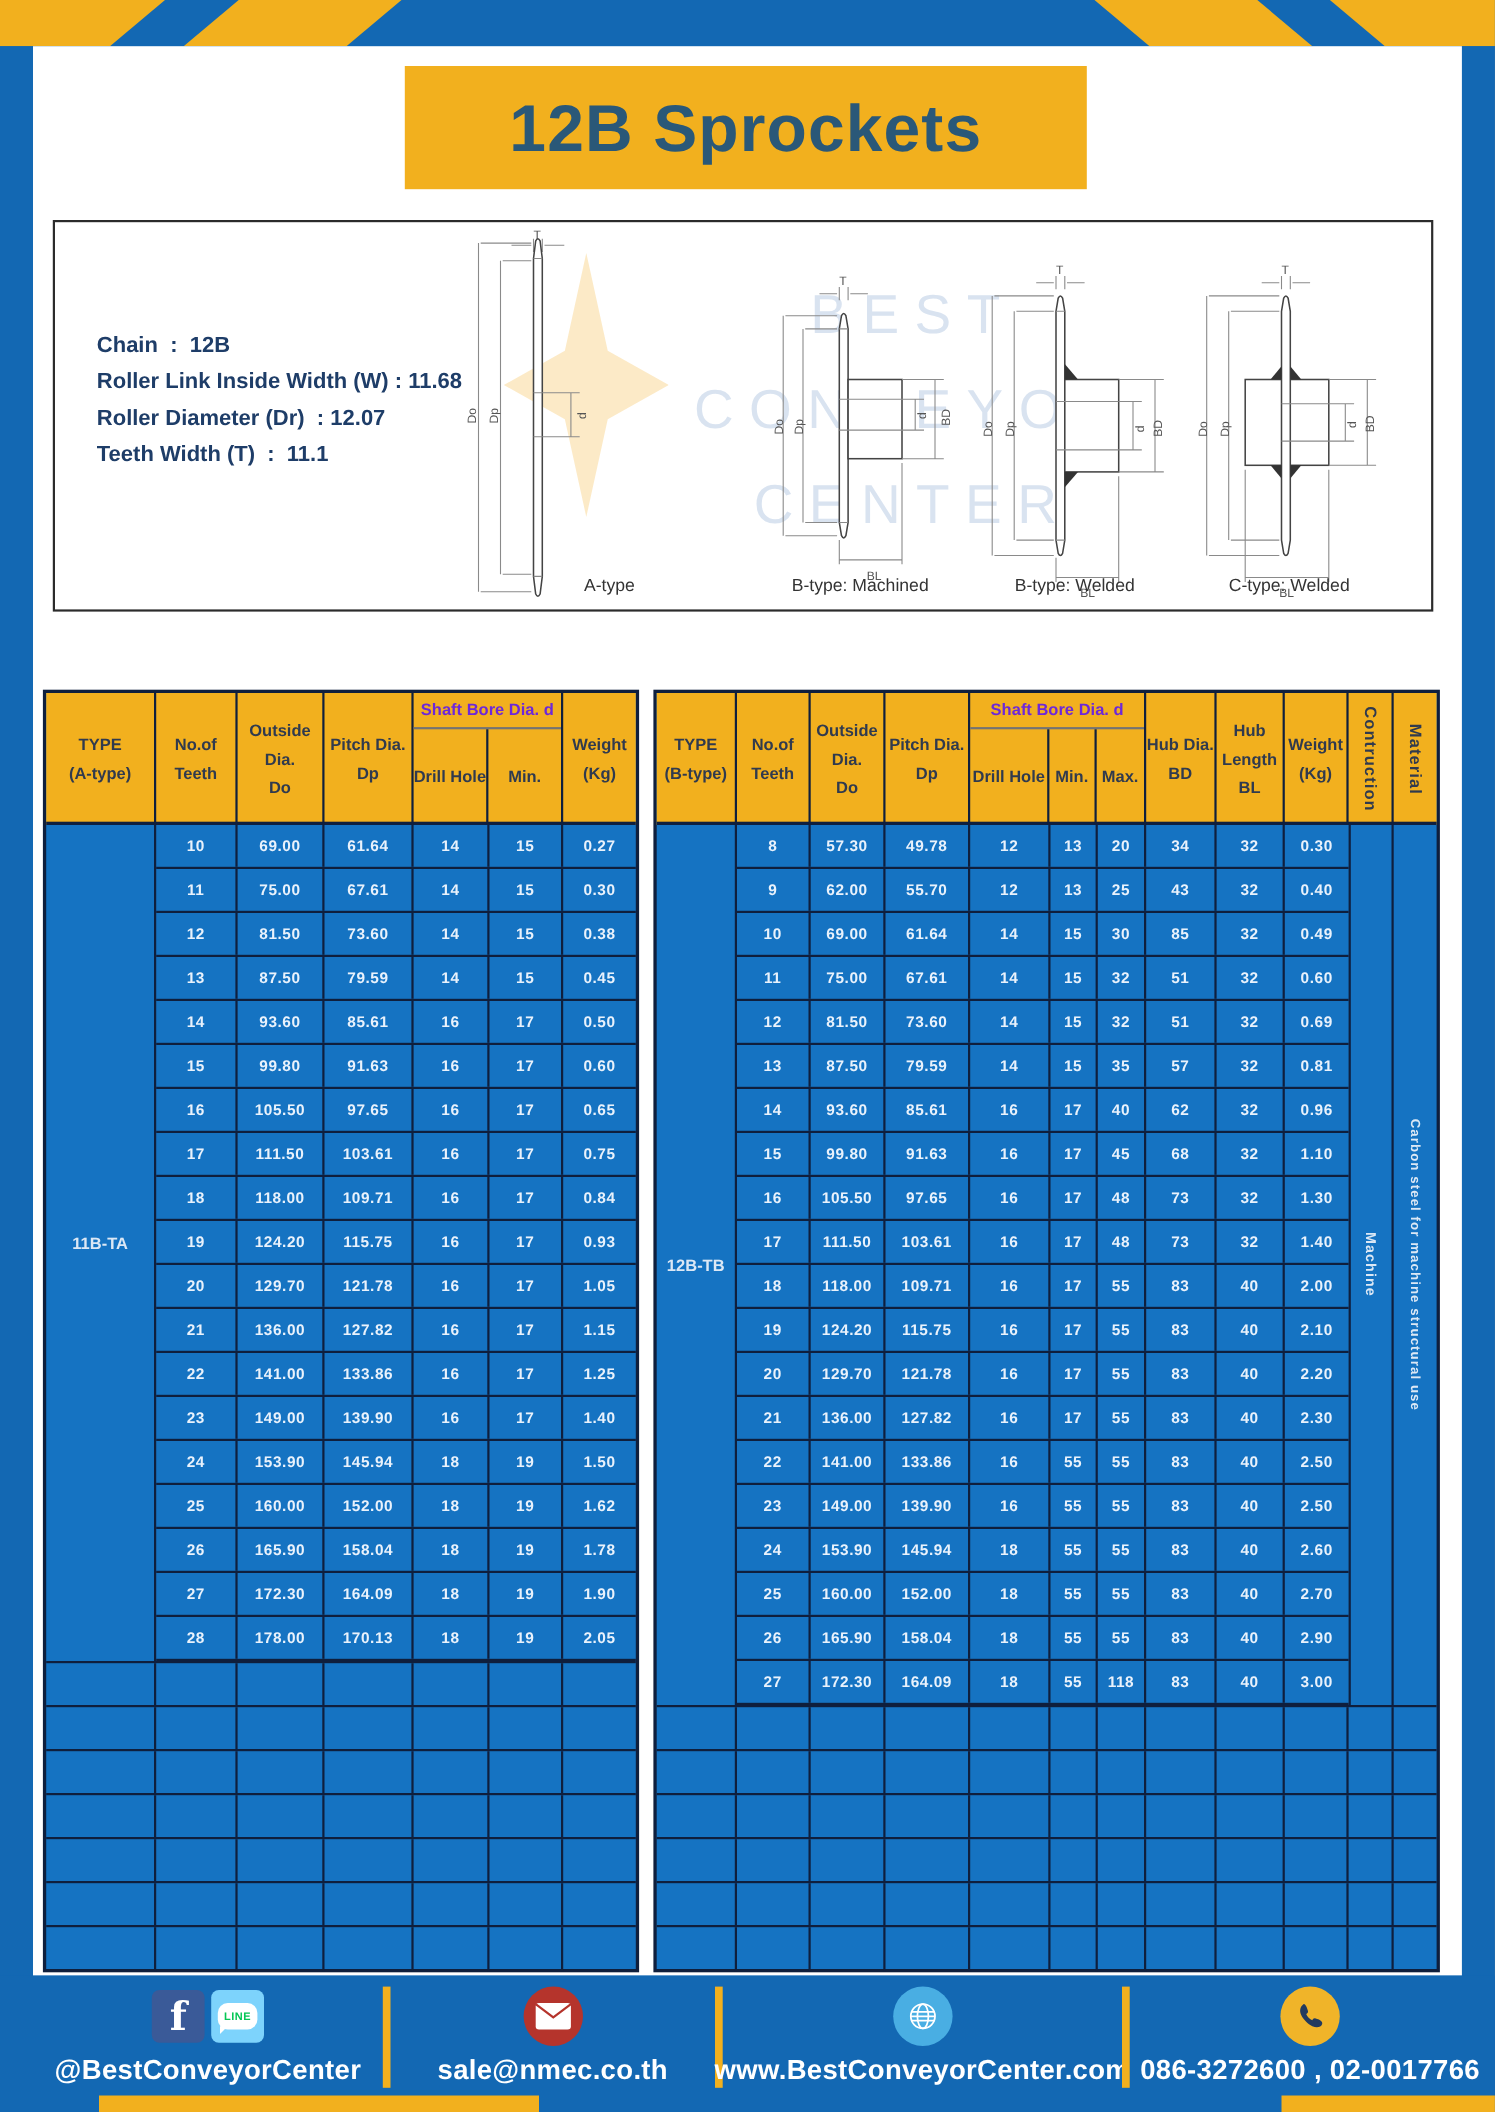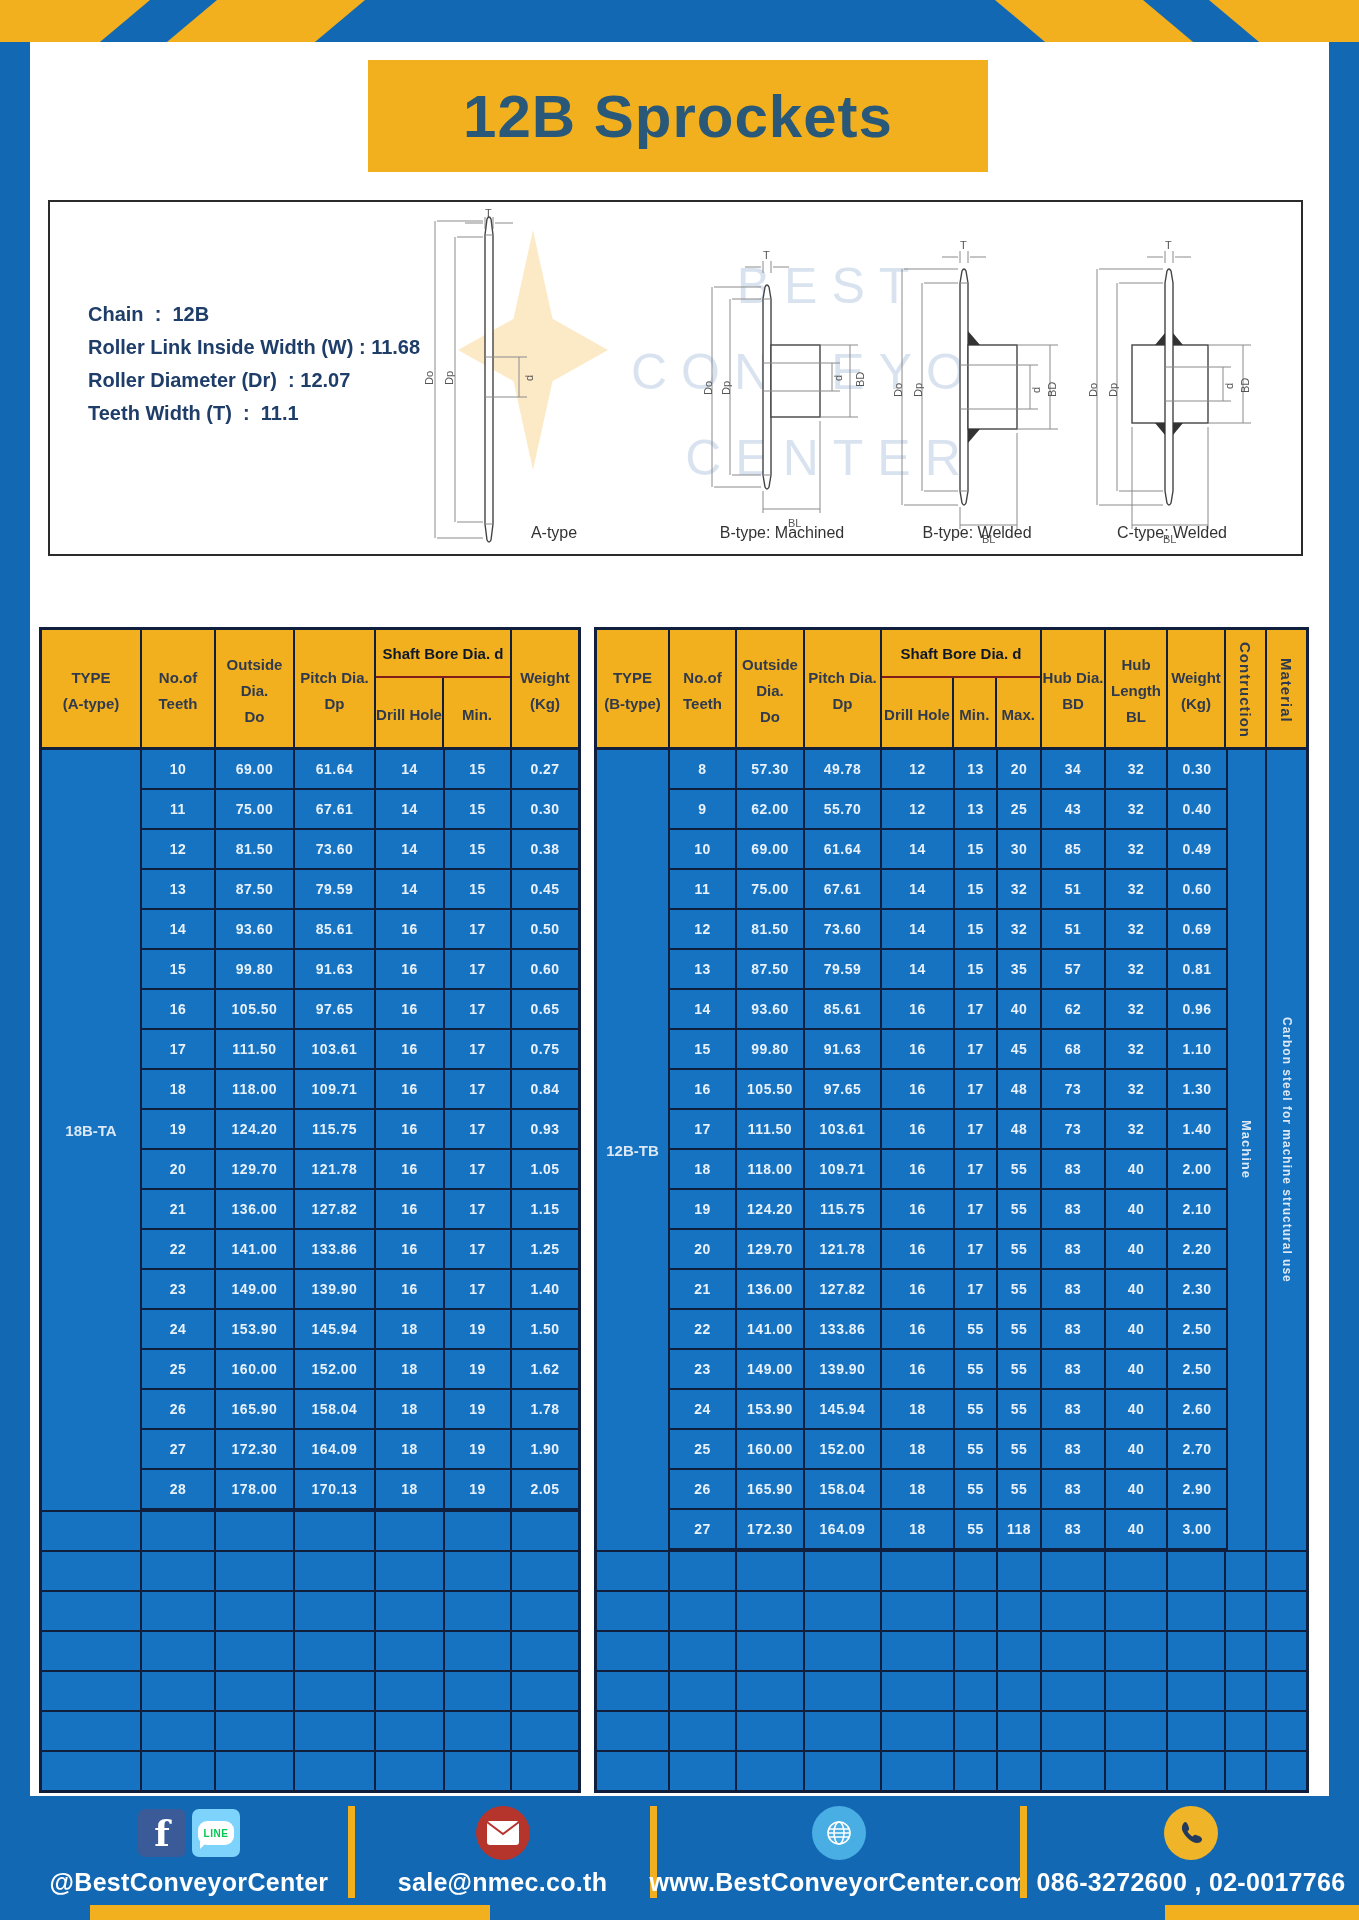--- a/index.html
+++ b/index.html
@@ -31,22 +31,22 @@
   
   .tbl{position:absolute;top:630px;background:#1573c2;box-shadow:0 0 0 3px #0f1f3d;}
   .tbl *{box-sizing:border-box;}
   .ta{left:42px;width:536px;height:1160px;}
   .tb{left:597px;width:709px;height:1160px;}
   .thead{position:absolute;left:0;top:0;right:0;height:120px;display:flex;background:#f2b01e;border-bottom:3px solid #0f1f3d;}
   .hc{border-right:2px solid #0f1f3d;display:flex;flex-direction:column;align-items:center;justify-content:center;
       gap:9px;font-size:15px;font-weight:bold;color:#303a4e;text-align:center;height:120px;}
   .thead > .hc:last-child{border-right:0;}
   .hgroup{border-right:2px solid #0f1f3d;display:flex;flex-direction:column;height:120px;}
-  .hgtop{height:48px;border-bottom:2px solid #7f1d1d;display:flex;align-items:center;justify-content:center;
-         font-size:15px;font-weight:bold;color:#0f172a;}
+  .hgtop{height:33px;border-bottom:2px solid #737373;display:flex;align-items:center;justify-content:center;
+         font-size:15px;font-weight:bold;color:#6d28d9;}
   .hgsub{flex:1;display:flex;}
   .hgsub .hc{height:auto;}
   .hgsub .hc:last-child{border-right:0;}
   .vtext{writing-mode:vertical-rl;letter-spacing:1px;}
   
   .typecol{position:absolute;left:0;top:120px;border-right:2px solid #0f1f3d;display:flex;align-items:center;
            justify-content:center;color:#dce8f5;font-size:15px;font-weight:bold;}
   .rows{position:absolute;top:120px;}
   .row{display:flex;height:40px;border-bottom:2px solid #0f1f3d;}
   .cell{display:flex;align-items:center;justify-content:center;border-right:2px solid #0f1f3d;
@@ -238,21 +238,21 @@
         <div class="hgsub">
           <div class="hc c5">Drill Hole</div>
           <div class="hc c6">Min.</div>
         </div>
       </div>
       <div class="hc c7">
         <span>Weight</span>
         <span>(Kg)</span>
       </div>
     </div>
-    <div class="typecol">18B-TA</div>
+    <div class="typecol">11B-TA</div>
     <div class="rows">
 
         <div class="row">
           <div class="cell c2">10</div>
           <div class="cell c3">69.00</div>
           <div class="cell c4">61.64</div>
           <div class="cell c5">14</div>
           <div class="cell c6">15</div>
           <div class="cell c7">0.27</div>
         </div>

